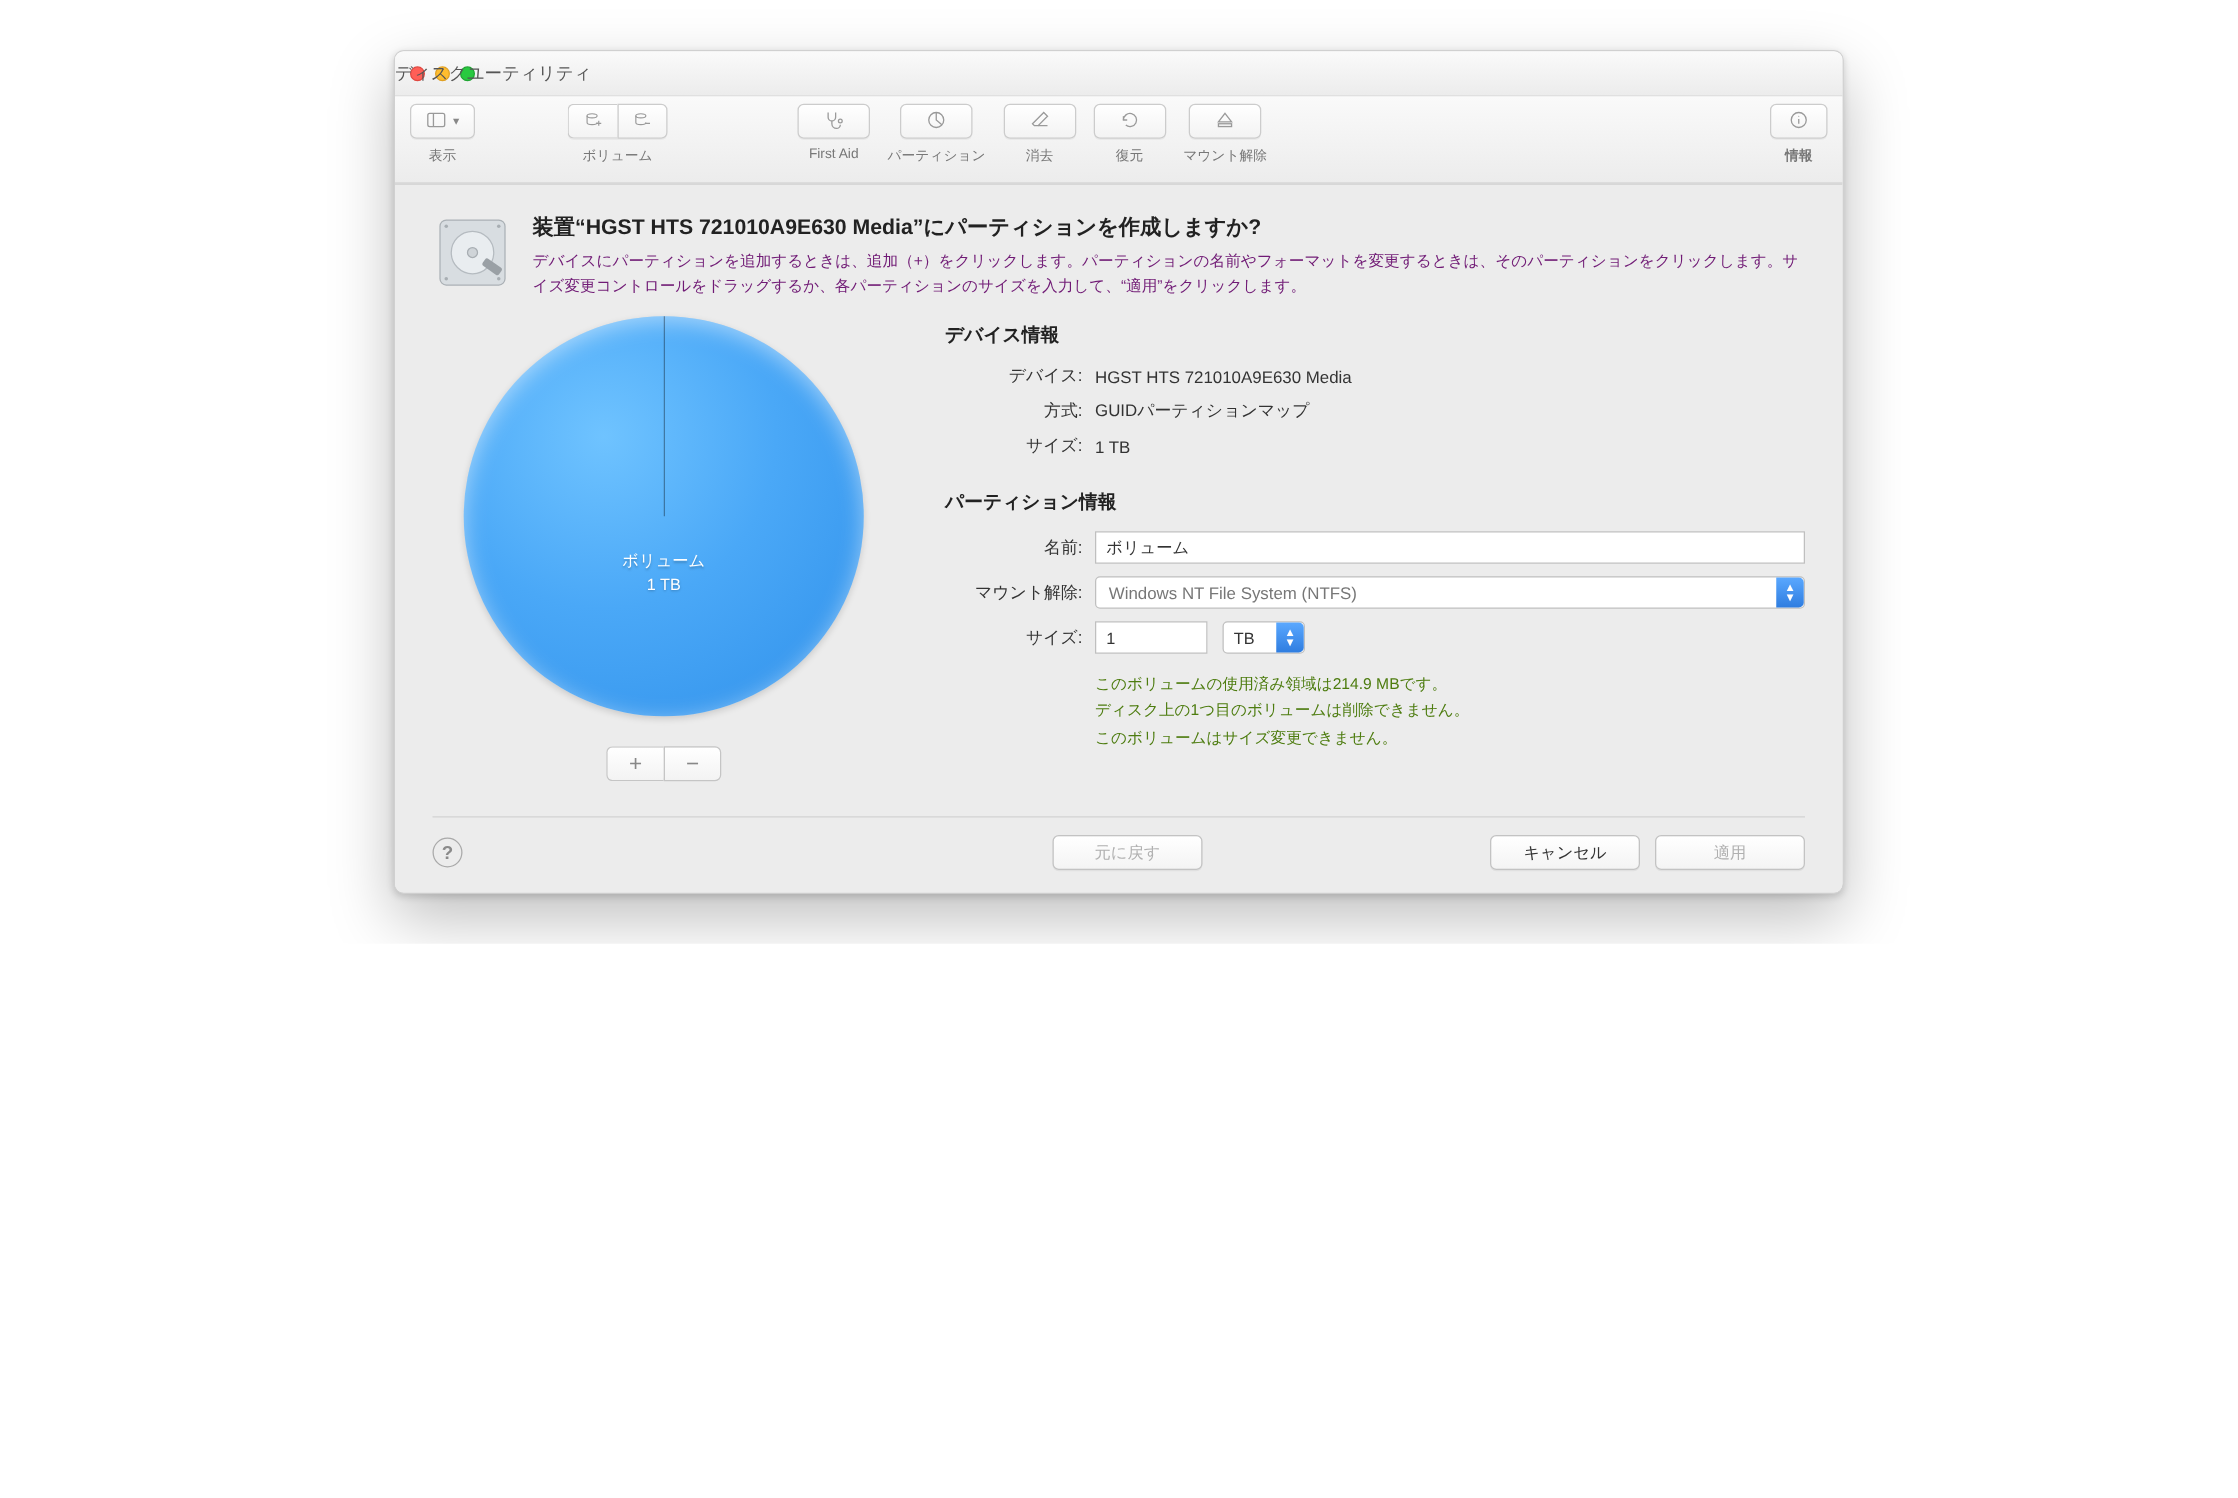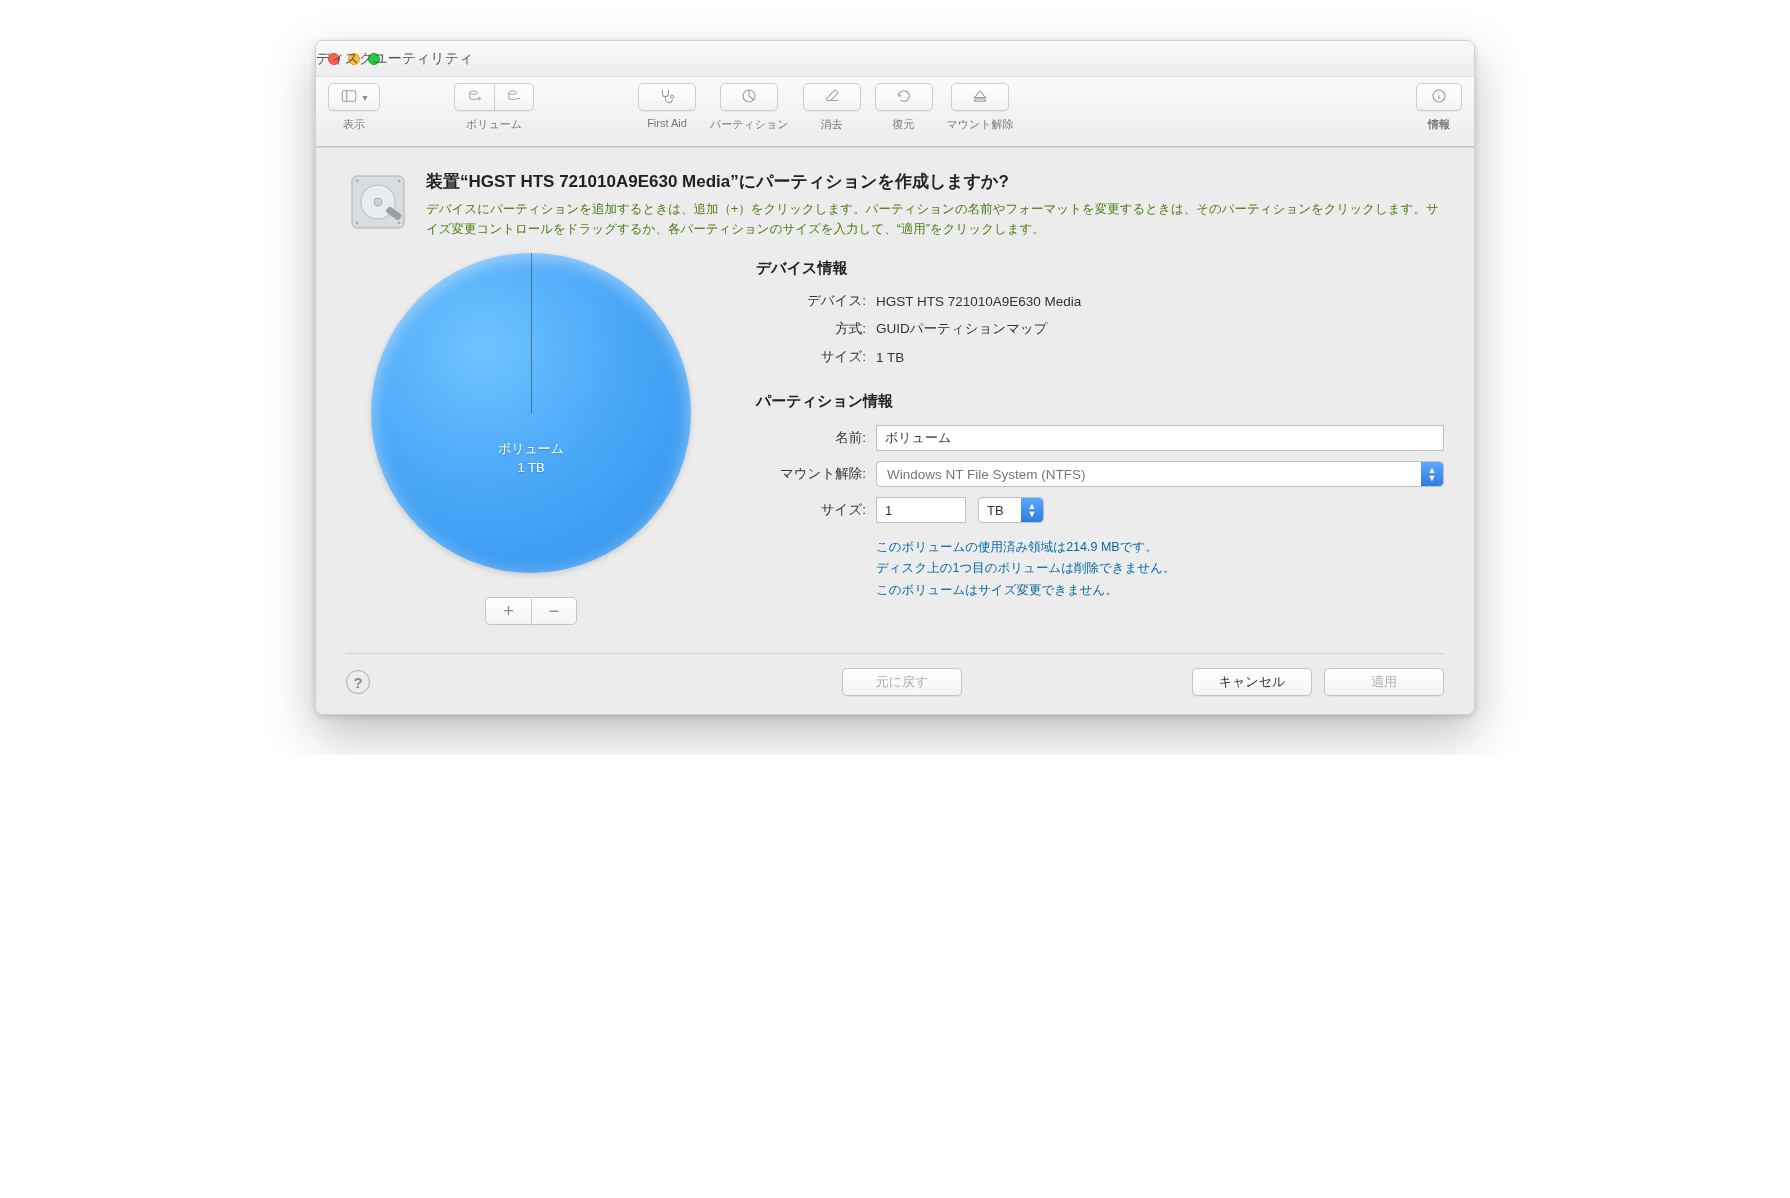--- a/index.html
+++ b/index.html
@@ -67,21 +67,21 @@
 }
 .sheet-header { display:flex; gap:16px; margin-bottom:2px;}
 .disk-icon {
   width:64px; flex:none;
 }
 .disk-icon svg{width:64px;height:64px;}
 .sheet-head-text h2{
   font-size:17px; font-weight:700; color:#222; margin-bottom:6px;
 }
 .sheet-head-text p{
-  font-size:12.5px; color:#4d7c0f; line-height:1.6;
+  font-size:12.5px; color:#701a75; line-height:1.6;
 }
 .sheet-body{ display:flex; gap:40px; margin-top:8px;}
 .pie-area{ width:370px; flex:none; display:flex; flex-direction:column; align-items:center;}
 .pie {
   width:320px; height:320px; border-radius:50%;
   background: radial-gradient(circle at 35% 30%, #6fc3ff 0%, #4aa8f7 45%, #2f90ea 100%);
   box-shadow: inset 0 4px 18px rgba(255,255,255,0.5), 0 2px 6px rgba(0,0,0,0.15);
   position:relative; margin-top:6px;
 }
 .pie::after{
@@ -125,21 +125,21 @@
   display:flex; flex-direction:column; align-items:center; justify-content:center;
   color:#fff; font-size:9px; line-height:8px;
 }
 .size-row .txt-input{flex:none; width:90px; margin-right:12px;}
 .unit-sel{
   width:66px; height:26px; background:#fff; border:1px solid #bfbfbf; border-radius:4px;
   display:flex; align-items:center; padding-left:8px; font-size:13px; color:#333; position:relative;
 }
 .unit-sel .sel-arrows{border-radius:0 4px 4px 0;}
 .hints{ margin-top:14px; margin-left:120px;}
-.hints p{font-size:12.5px; color:#0369a1; line-height:1.7;}
+.hints p{font-size:12.5px; color:#4d7c0f; line-height:1.7;}
 
 .sheet-footer{
   margin-top:28px; display:flex; align-items:center;
   border-top:1px solid #d2d2d2; padding-top:14px;
 }
 .help{
   width:24px;height:24px;border-radius:50%;
   border:1.5px solid #a9a9a9; color:#8a8a8a;
   display:flex;align-items:center;justify-content:center;
   font-size:15px; font-weight:600;

